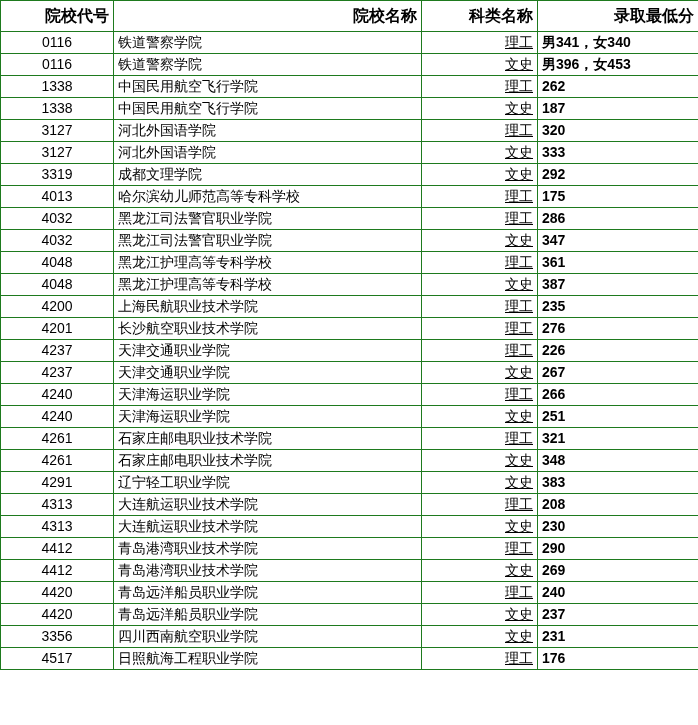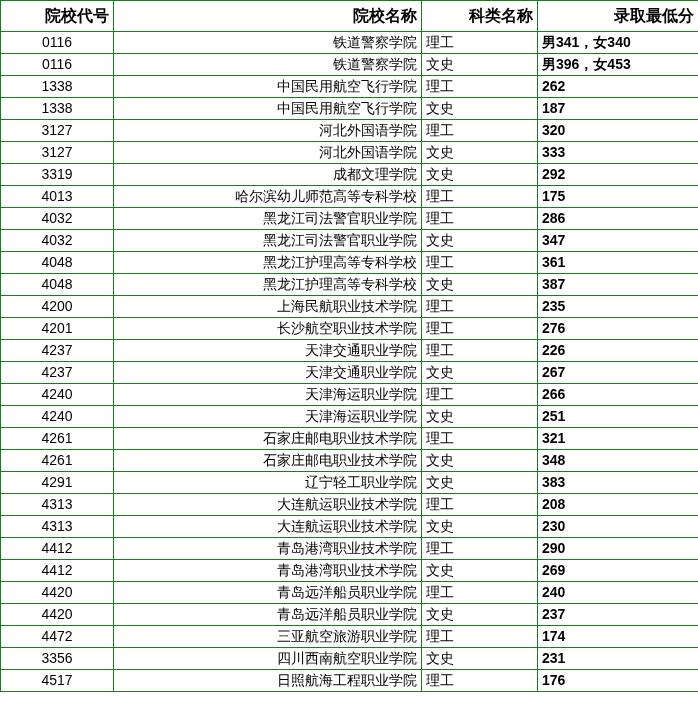--- a/index.html
+++ b/index.html
@@ -33,22 +33,22 @@
     white-space: nowrap;
   }
   #score-table thead th {
     font-size: 16px;
     font-weight: bold;
     text-align: right;
     height: 30px;
     line-height: 30px;
   }
   td.code  { text-align: center; }
-  td.name  { text-align: right; padding-left: 16px; margin-left: 8px; }
-  td.cat   { text-align: left; }
+  td.name  { text-align: left; padding-left: 16px; margin-left: 8px; }
+  td.cat   { text-align: right; text-decoration: underline; }
   td.score { text-align: left; padding-left: 8px; font-weight: bold; }
 </style>
 </head>
 <body>
 
 <table id="score-table">
   <colgroup>
     <col class="c-code">
       <col class="c-name">
       <col class="c-cat">
@@ -219,26 +219,20 @@
         <td class="cat">理工</td>
         <td class="score">240</td>
       </tr>
       <tr>
         <td class="code">4420</td>
         <td class="name">青岛远洋船员职业学院</td>
         <td class="cat">文史</td>
         <td class="score">237</td>
       </tr>
       <tr>
-        <td class="code">4472</td>
-        <td class="name">三亚航空旅游职业学院</td>
-        <td class="cat">理工</td>
-        <td class="score">174</td>
-      </tr>
-      <tr>
         <td class="code">3356</td>
         <td class="name">四川西南航空职业学院</td>
         <td class="cat">文史</td>
         <td class="score">231</td>
       </tr>
       <tr>
         <td class="code">4517</td>
         <td class="name">日照航海工程职业学院</td>
         <td class="cat">理工</td>
         <td class="score">176</td>

